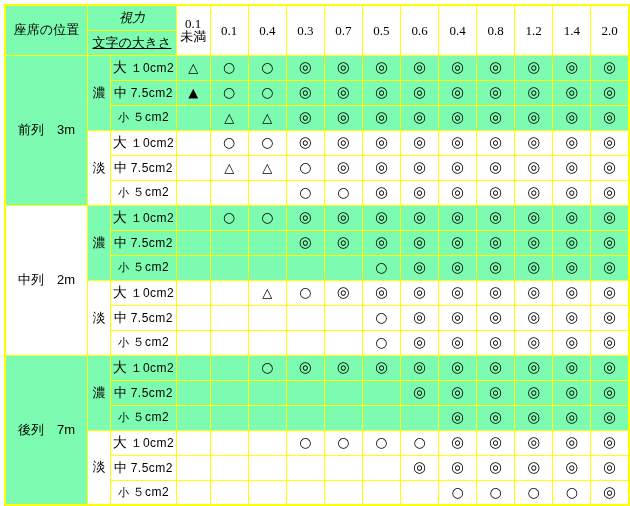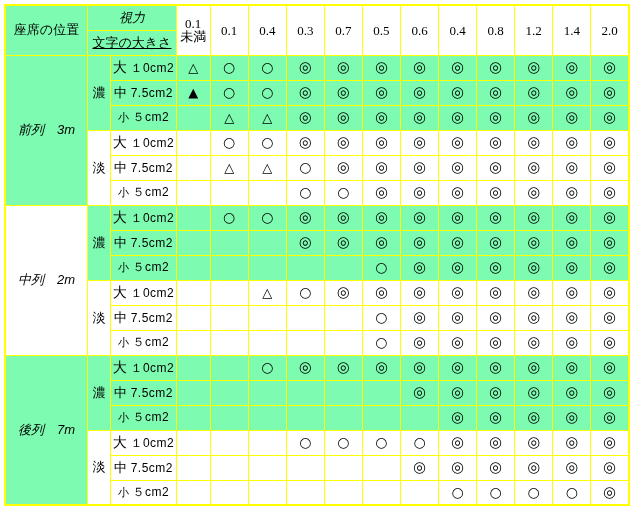--- a/index.html
+++ b/index.html
@@ -53,21 +53,20 @@
   }
   .col-num{width:36px;}
   .col-01{width:32px;}
   .col-dn{width:22px;}
   .col-sz{width:62px;}
 
   
   .pos-cell{
     font-size:13px;
     letter-spacing:0px;
-    font-style:italic;
   }
   .dn-cell{
     font-size:13px;
   }
   .size-cell{
     font-size:12px;
     text-align:left;
     padding-left:4px;
   }
   .size-cell .big{font-size:14px;}

